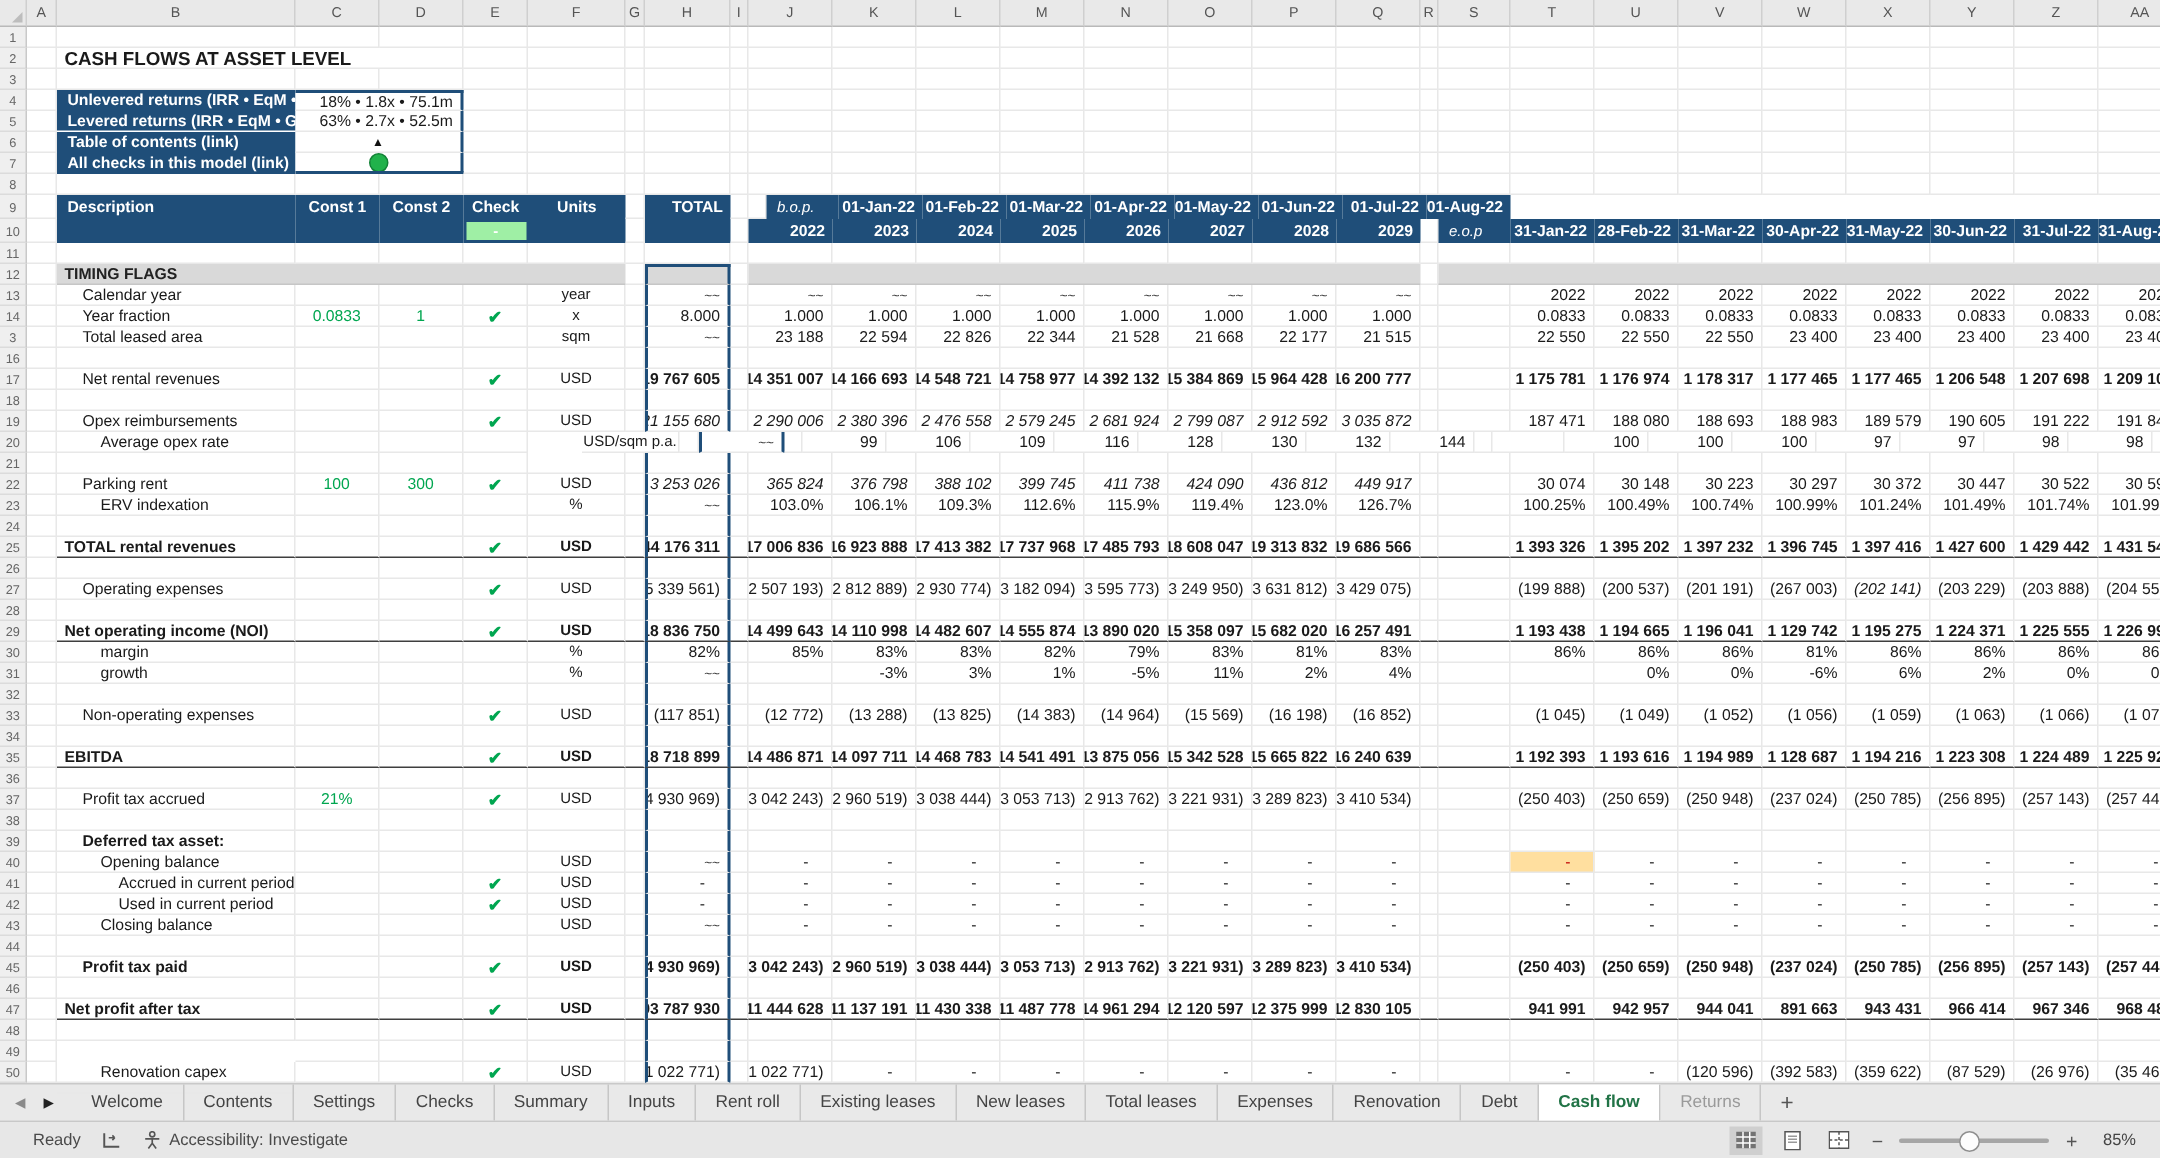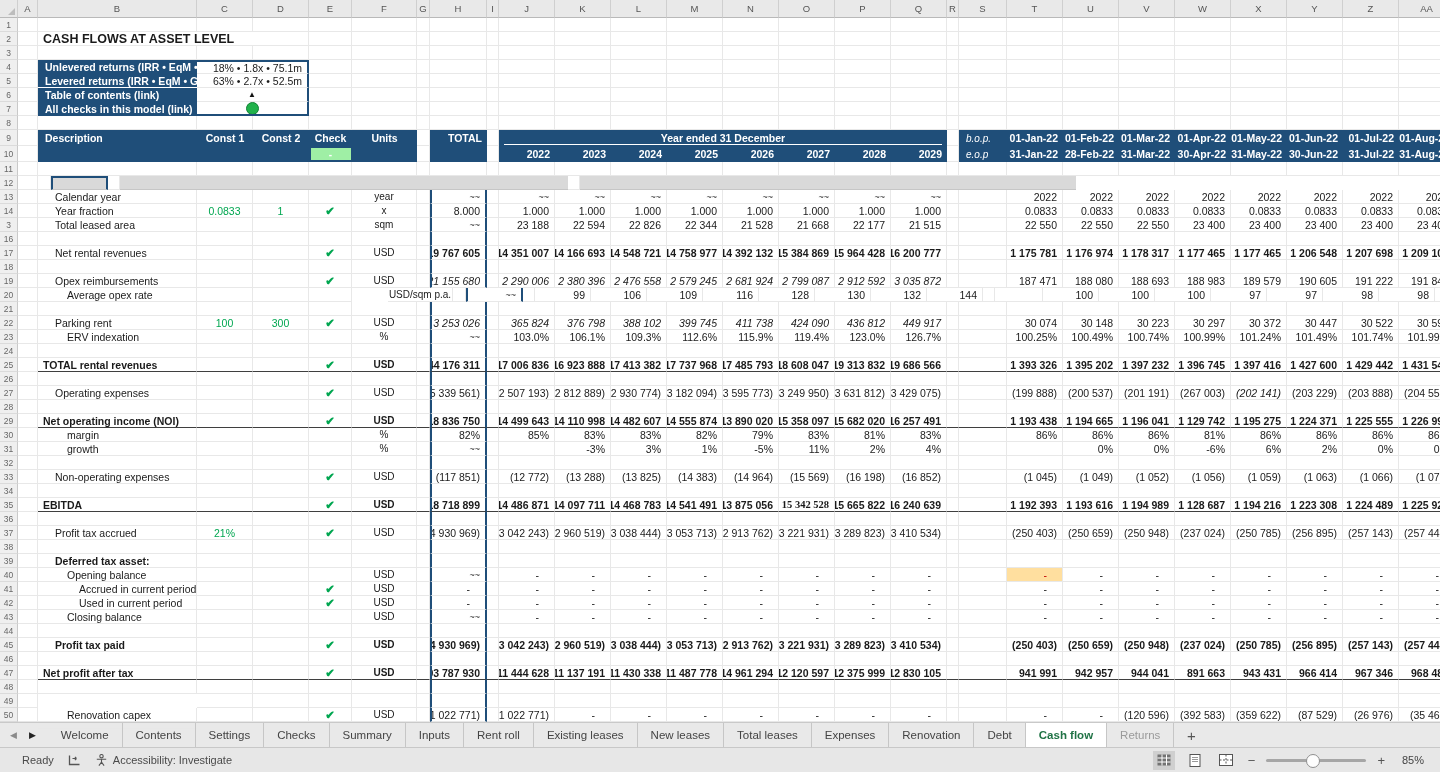--- a/index.html
+++ b/index.html
@@ -348,21 +348,20 @@
         <div class="rn">9</div>
         <div class="cell" style="width: 20px;"></div>
         <div class="cell nv lbl b ip" style="width: 159px;">Description</div>
         <div class="cell nv ctr b" style="width: 56px;">Const 1</div>
         <div class="cell nv ctr b" style="width: 56px;">Const 2</div>
         <div class="cell nv ctr b" style="width: 43px;">Check</div>
         <div class="cell nv ctr b" style="width: 65px;">Units</div>
         <div class="cell" style="width: 13px;"></div>
         <div class="cell nv num b" style="width: 57px;">TOTAL</div>
         <div class="cell" style="width: 12px;"></div>
-        <div class="cell nv ctr b yg" style="width: 448px;">Year ended 31 December<div class="ygu"></div></div>
         <div class="cell" style="width: 12px;"></div>
         <div class="cell nv it bop" style="width: 48px;">b.o.p.</div>
         <div class="cell nv num b" style="width: 56px;">01-Jan-22</div>
         <div class="cell nv num b" style="width: 56px;">01-Feb-22</div>
         <div class="cell nv num b" style="width: 56px;">01-Mar-22</div>
         <div class="cell nv num b" style="width: 56px;">01-Apr-22</div>
         <div class="cell nv num b" style="width: 56px;">01-May-22</div>
         <div class="cell nv num b" style="width: 56px;">01-Jun-22</div>
         <div class="cell nv num b" style="width: 56px;">01-Jul-22</div>
         <div class="cell nv num b" style="width: 56px;">01-Aug-22</div>
@@ -425,20 +424,21 @@
         <div class="cell" style="width: 56px;"></div>
         <div class="cell" style="width: 56px;"></div>
         <div class="cell" style="width: 56px;"></div>
         <div class="cell" style="width: 56px;"></div>
         <div class="cell" style="width: 56px;"></div>
         <div class="cell" style="width: 56px;"></div>
       </div>
       <div class="grow" style="height: 14px;">
         <div class="rn">12</div>
         <div class="cell" style="width: 20px;"></div>
+        <div class="cell sec lbl b" style="width: 379px;">TIMING FLAGS</div>
         <div class="cell" style="width: 13px;"></div>
         <div class="cell sec hcol htop" style="width: 57px;"></div>
         <div class="cell" style="width: 12px;"></div>
         <div class="cell sec" style="width: 448px;"></div>
         <div class="cell" style="width: 12px;"></div>
         <div class="cell sec" style="width: 496px;"></div>
       </div>
       <div class="grow" style="height: 14px;">
         <div class="rn">13</div>
         <div class="cell" style="width: 20px;"></div>
@@ -1108,21 +1108,21 @@
         <div class="cell ctr chk rl" style="width: 43px;">✔</div>
         <div class="cell ctr unit b rl" style="width: 65px;">USD</div>
         <div class="cell rl" style="width: 13px;"></div>
         <div class="cell num hcol b rl" style="width: 57px;">118 718 899</div>
         <div class="cell rl" style="width: 12px;"></div>
         <div class="cell num b rl" style="width: 56px;">14 486 871</div>
         <div class="cell num b rl" style="width: 56px;">14 097 711</div>
         <div class="cell num b rl" style="width: 56px;">14 468 783</div>
         <div class="cell num b rl" style="width: 56px;">14 541 491</div>
         <div class="cell num b rl" style="width: 56px;">13 875 056</div>
-        <div class="cell num b rl" style="width: 56px; font-family: Liberation Serif, serif;">15 342 528</div>
+        <div class="cell num b rl" style="width: 56px;">15 342 528</div>
         <div class="cell num b rl" style="width: 56px;">15 665 822</div>
         <div class="cell num b rl" style="width: 56px;">16 240 639</div>
         <div class="cell rl" style="width: 12px;"></div>
         <div class="cell rl" style="width: 48px;"></div>
         <div class="cell num b rl" style="width: 56px;">1 192 393</div>
         <div class="cell num b rl" style="width: 56px;">1 193 616</div>
         <div class="cell num b rl" style="width: 56px;">1 194 989</div>
         <div class="cell num b rl" style="width: 56px;">1 128 687</div>
         <div class="cell num b rl" style="width: 56px;">1 194 216</div>
         <div class="cell num b rl" style="width: 56px;">1 223 308</div>

